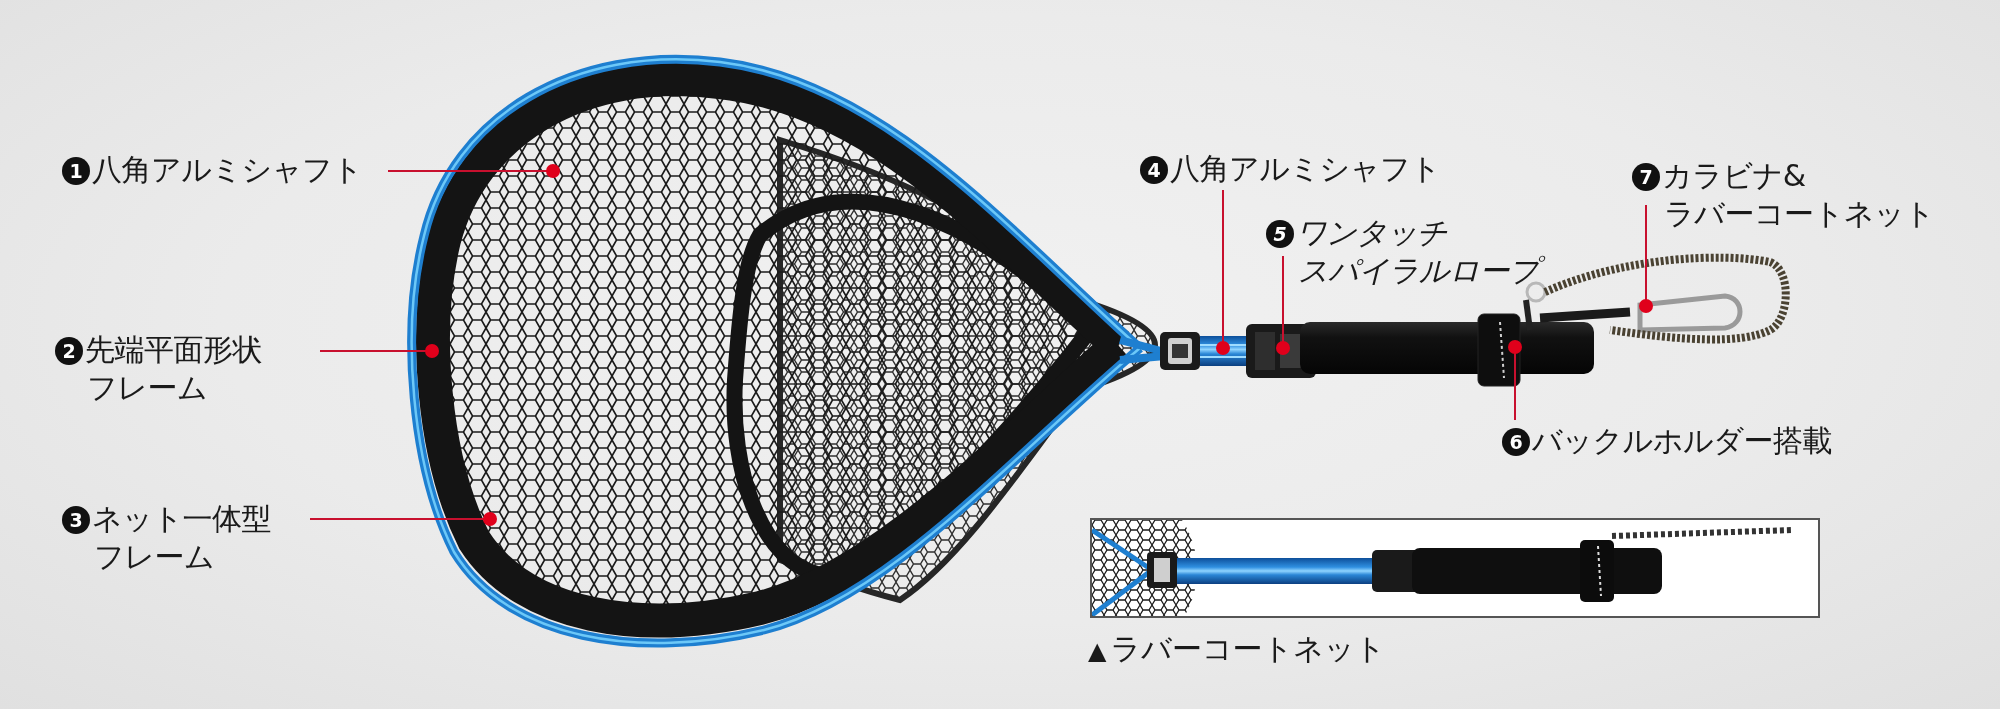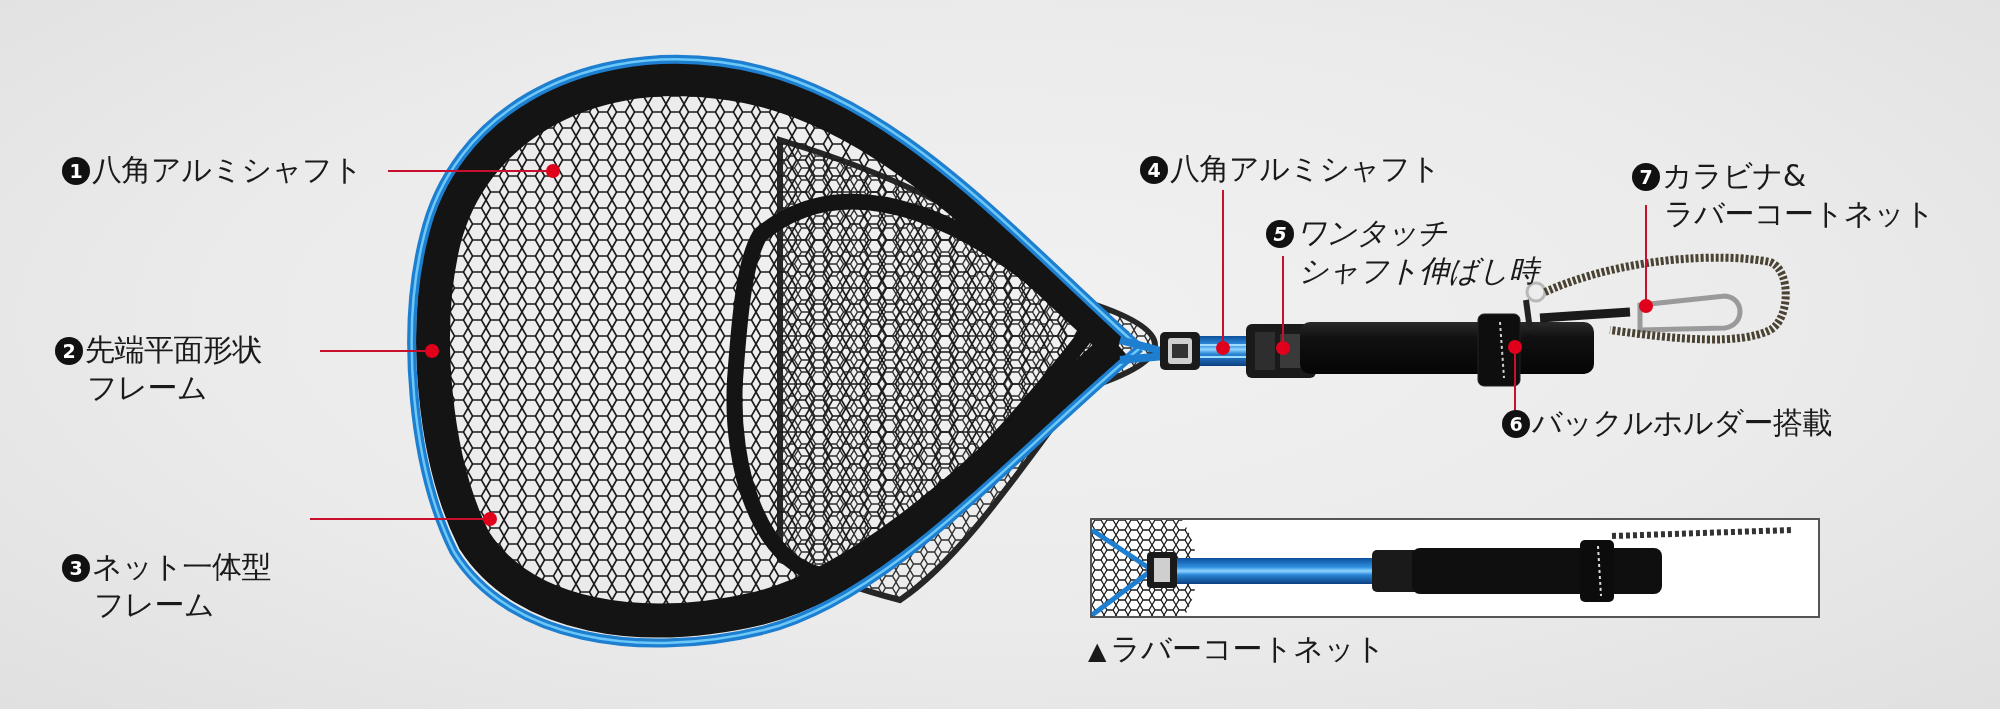--- a/index.html
+++ b/index.html
@@ -118,35 +118,35 @@
 
   <div class="label" style="left:62px; top:151px;">
     <span class="num">1</span><span>八角アルミシャフト</span>
   </div>
 
   <div class="label" style="left:55px; top:331px;">
     <span class="num">2</span><span>先端平面形状</span>
     <span class="line2">フレーム</span>
   </div>
 
-  <div class="label" style="left:62px; top:500px;margin-top:48px;">
+  <div class="label" style="left:62px; top:500px;">
     <span class="num">3</span><span>ネット一体型</span>
     <span class="line2">フレーム</span>
   </div>
 
   <div class="label" style="left:1140px; top:150px;">
     <span class="num">4</span><span>八角アルミシャフト</span>
   </div>
 
   <div class="label" style="left:1266px; top:214px;font-style:italic;">
     <span class="num">5</span><span>ワンタッチ</span>
-    <span class="line2">シャフト伸ばし時</span>
+    <span class="line2">スパイラルロープ</span>
   </div>
 
-  <div class="label" style="left:1502px; top:404px;">
+  <div class="label" style="left:1502px; top:422px;">
     <span class="num">6</span><span>バックルホルダー搭載</span>
   </div>
 
   <div class="label" style="left:1632px; top:157px;">
     <span class="num">7</span><span>カラビナ&amp;</span>
     <span class="line2">ラバーコートネット</span>
   </div>
 
   <div class="inset">
     <svg width="730" height="100" viewBox="0 0 730 100">

